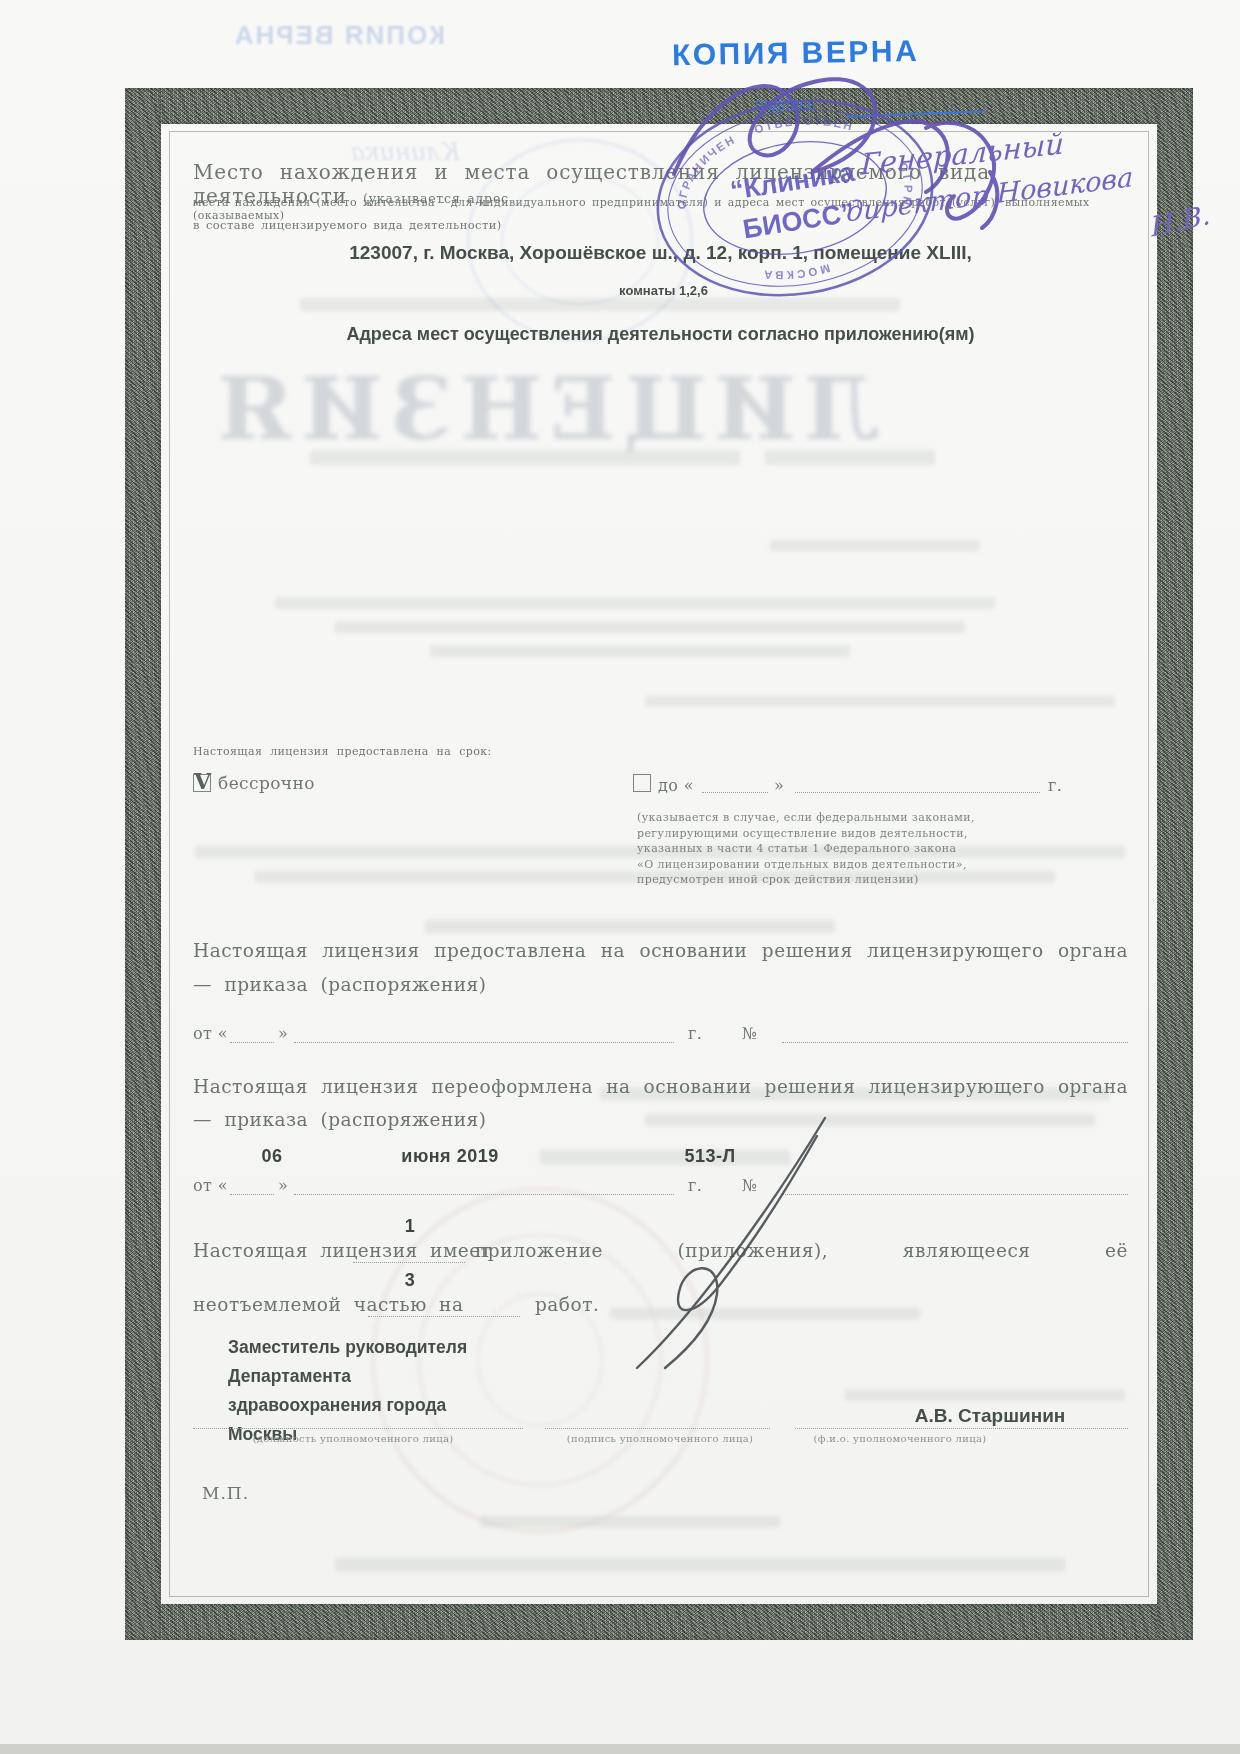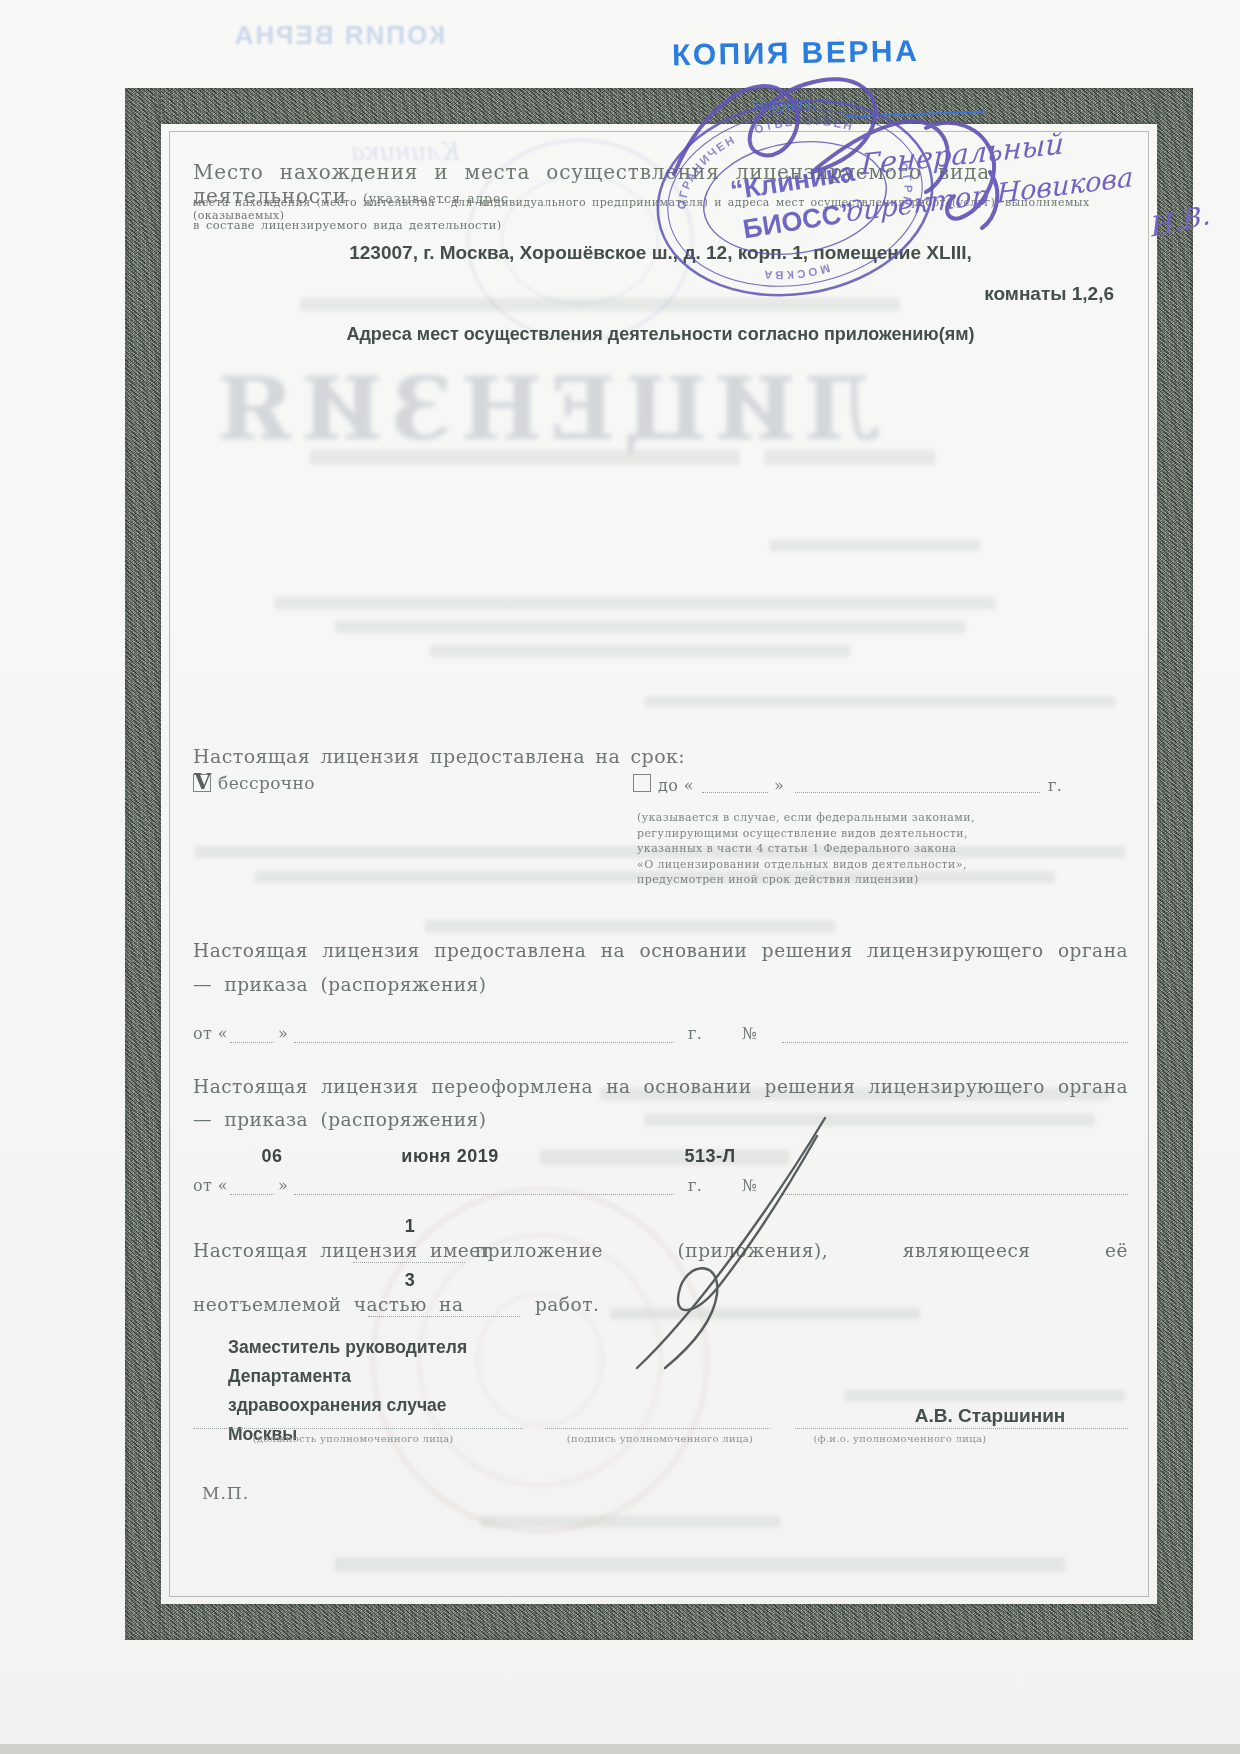--- a/index.html
+++ b/index.html
@@ -75,24 +75,24 @@
   <div class="inner-line" style="left:169px;top:131px;width:978px;height:1464px;"></div>
 
   <div class="abs form-text" style="left:193px;top:160px;width:935px;font-size:20px;word-spacing:9px;letter-spacing:.8px;">
     <span>Место нахождения и места осуществления лицензируемого вида деятельности</span>
     <span style="font-size:12.5px;word-spacing:2px;">(указывается адрес</span>
   </div>
   <div class="abs form-text" style="left:193px;top:196px;width:940px;font-size:11px;word-spacing:2px;">места нахождения (место жительства - для индивидуального предпринимателя) и адреса мест осуществления работ (услуг), выполняемых (оказываемых)</div>
   <div class="abs form-text" style="left:193px;top:218px;width:940px;font-size:11.5px;word-spacing:2px;">в составе лицензируемого вида деятельности)</div>
 
   <div class="abs bold-sans" style="left:193px;top:242px;width:935px;text-align:center;font-size:19px;">123007, г. Москва, Хорошёвское ш., д. 12, корп. 1, помещение XLIII,</div>
-  <div class="abs bold-sans" style="left:179px;top:283px;width:935px;text-align:right;font-size:19px;">комнаты 1,2,6</div>
+  <div class="abs bold-sans" style="left:196px;top:283px;width:935px;text-align:center;font-size:13px;">комнаты 1,2,6</div>
   <div class="abs bold-sans" style="left:193px;top:324px;width:935px;text-align:center;font-size:18px;">Адреса мест осуществления деятельности согласно приложению(ям)</div>
 
-  <div class="abs form-text" style="left:193px;top:745px;font-size:19px;word-spacing:4px;">Настоящая лицензия предоставлена на срок:</div>
+  <div class="abs form-text" style="left:193px;top:745px;font-size:11px;word-spacing:4px;">Настоящая лицензия предоставлена на срок:</div>
   <div class="cbox" style="left:193px;top:774px;"></div>
   <div class="abs" style="left:194px;top:768px;font-size:22px;font-weight:700;color:#59635b;">V</div>
   <div class="abs form-text" style="left:218px;top:773px;font-size:17px;">бессрочно</div>
 
   <div class="cbox" style="left:633px;top:774px;"></div>
   <div class="abs form-text" style="left:658px;top:776px;font-size:16px;">до «</div>
   <div class="rule" style="left:702px;top:792px;width:66px;"></div>
   <div class="abs form-text" style="left:774px;top:776px;font-size:16px;">»</div>
   <div class="rule" style="left:795px;top:792px;width:245px;"></div>
   <div class="abs form-text" style="left:1048px;top:776px;font-size:16px;">г.</div>
@@ -141,21 +141,21 @@
   <div class="abs para spread" style="left:475px;top:1240px;width:653px;">приложение (приложения), являющееся её</div>
 
   <div class="abs fill-val" style="left:355px;top:1270px;width:110px;">3</div>
   <div class="abs para" style="left:193px;top:1294px;">неотъемлемой частью на</div>
   <div class="rule" style="left:368px;top:1316px;width:152px;"></div>
   <div class="abs para" style="left:535px;top:1294px;">работ.</div>
 
   <div class="abs bold-sans" style="left:228px;top:1333px;width:320px;font-size:17.5px;line-height:29px;">
     <div>Заместитель руководителя</div>
     <div>Департамента</div>
-    <div>здравоохранения случае</div>
+    <div>здравоохранения города</div>
     <div>Москвы</div>
   </div>
   <div class="rule" style="left:193px;top:1428px;width:330px;"></div>
   <div class="abs tiny" style="left:203px;top:1433px;width:300px;">(должность уполномоченного лица)</div>
 
   <div class="rule" style="left:545px;top:1428px;width:225px;"></div>
   <div class="abs tiny" style="left:540px;top:1433px;width:240px;">(подпись уполномоченного лица)</div>
 
   <div class="abs bold-sans" style="left:860px;top:1405px;width:260px;text-align:center;font-size:19px;">А.В. Старшинин</div>
   <div class="rule" style="left:795px;top:1428px;width:333px;"></div>

